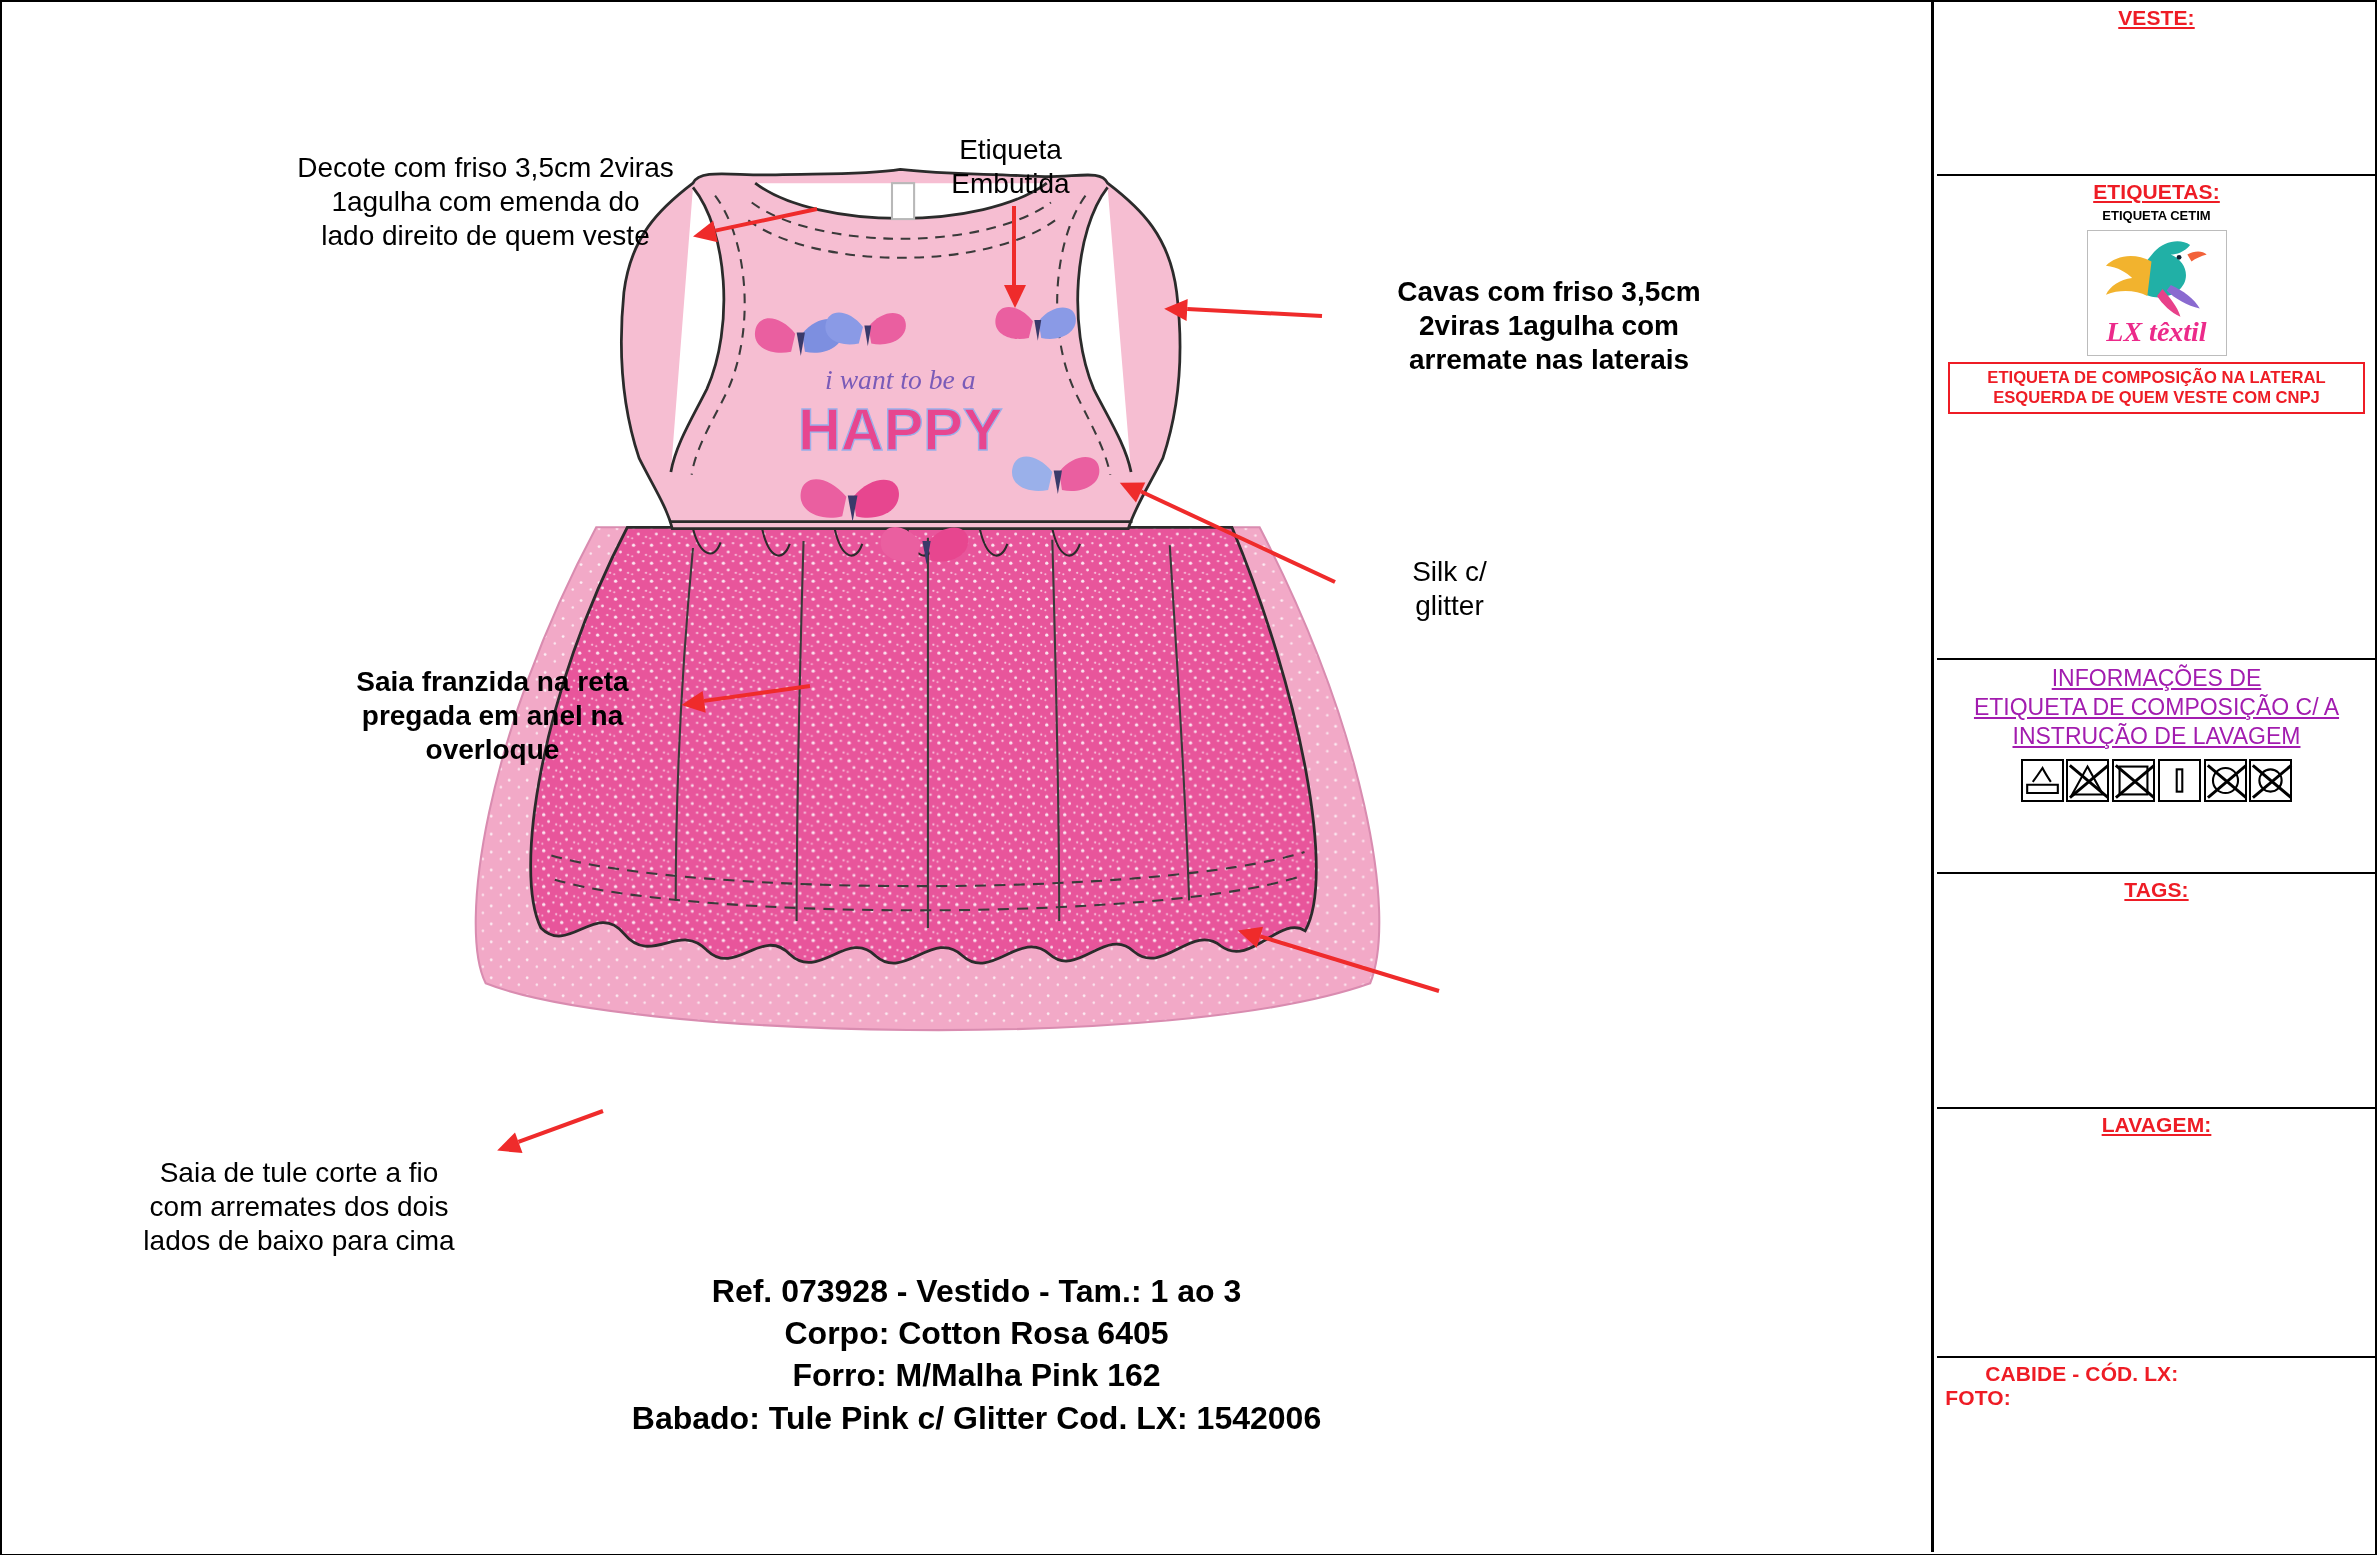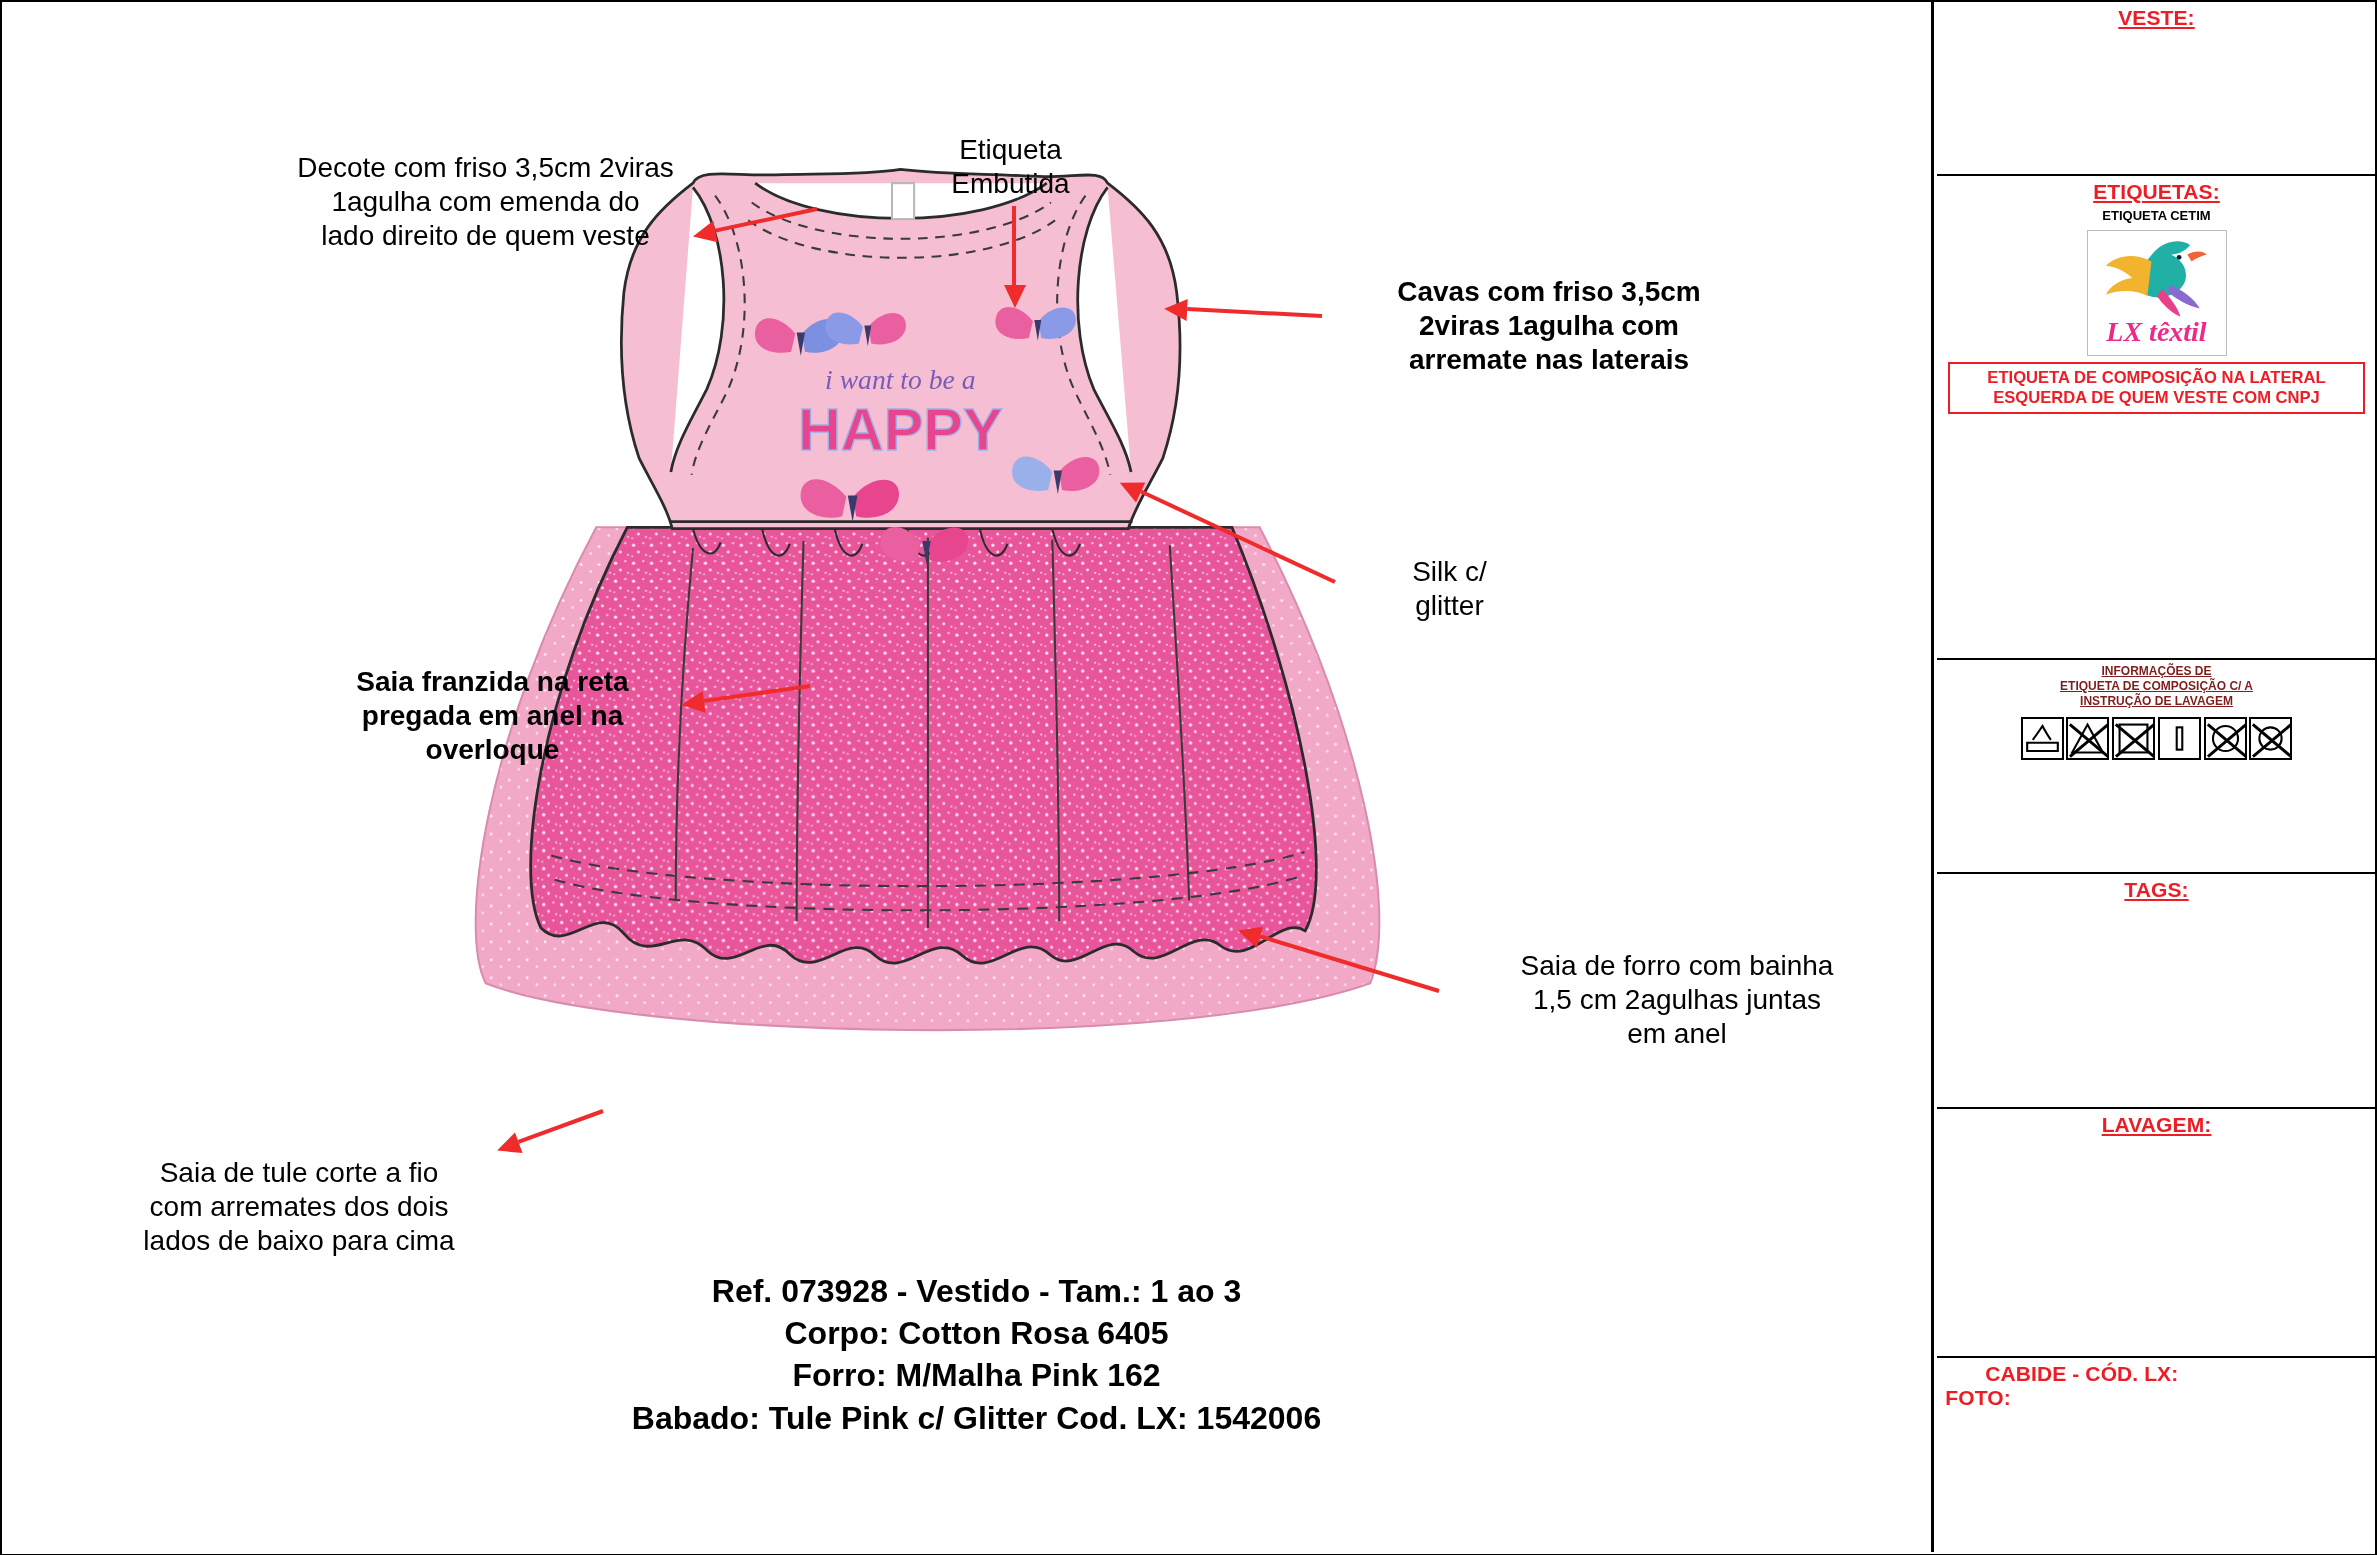--- a/index.html
+++ b/index.html
@@ -104,23 +104,23 @@
   .comp-box {
     margin: 5.5px 7px 4.1px 7px;
     border: 2.1px solid #ee1c25;
     color: #ee1c25;
     font-size: 16.6px;
     font-weight: bold;
     line-height: 1.22;
     padding: 4.1px 2.8px;
   }
   .info-txt {
-    font-size: 12px;
-    font-weight: bold;
-    color: #7f1d1d;
+    font-size: 23px;
+    font-weight: normal;
+    color: #a21caf;
     text-decoration: underline;
     line-height: 1.25;
   }
   .care-row {
     display: flex;
     justify-content: center;
     gap: 2.8px;
     margin-top: 8.3px;
     margin-bottom: 4.1px;
   }
@@ -287,23 +287,20 @@
 2viras 1agulha com
 arremate nas laterais</div>
 
     <div class="note" style="left:1354px; top:553px; width:187px;">Silk c/
 glitter</div>
 
     <div class="note" style="left:290px; top:663px; width:401px;font-weight:bold;">Saia franzida na reta
 pregada em anel na
 overloque</div>
 
-    <div class="note" style="left:1447px; top:947px; width:456px;">Saia de forro com bainha
-1,5 cm 2agulhas juntas
-em anel</div>
 
     <div class="note" style="left:76px; top:1154px; width:442px;">Saia de tule corte a fio
 com arremates dos dois
 lados de baixo para cima</div>
 
     <div class="arrow" style="left:815px; top:207px; transform: rotate(168deg);">
       <div class="shaft" style="width:104px;"></div>
       <div class="head" style="left:104px;"></div>
     </div>
 

